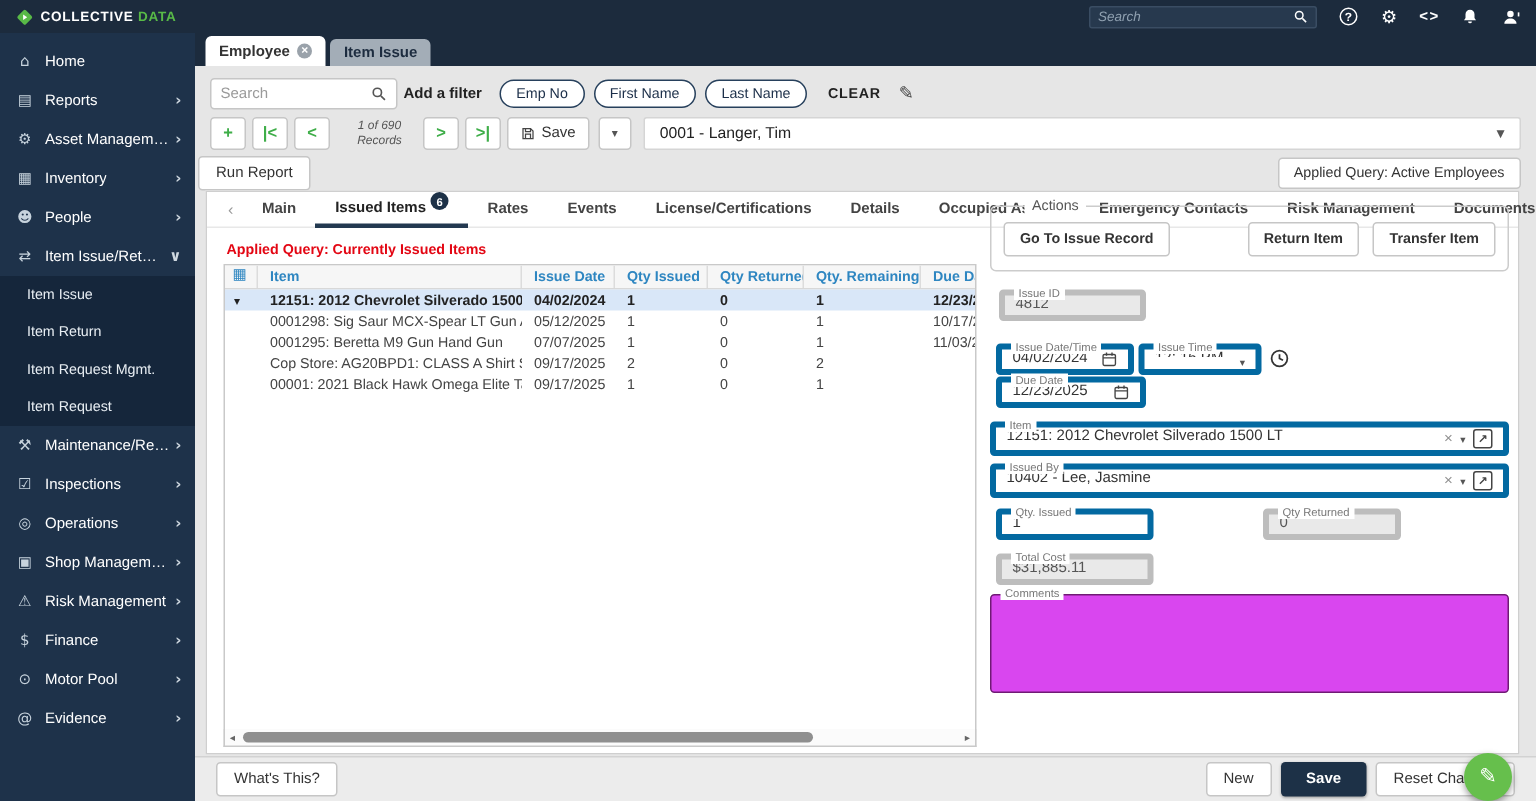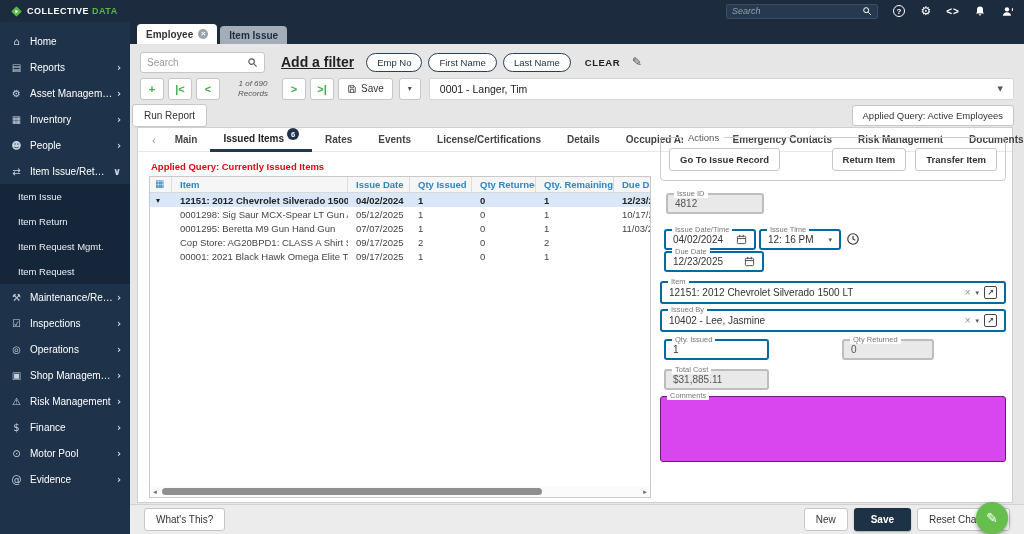--- a/index.html
+++ b/index.html
@@ -35,21 +35,21 @@
   .dtab.active { background:#fff; color:#333; height:20px; }
   .dtab.inactive { background:#a3adb7; color:#1d2c3f; height:18px; margin-left:3px; }
   .closec { width:10px; height:10px; border-radius:50%; background:#9aa2aa; color:#fff; font-size:8px; line-height:10px; text-align:center; cursor:pointer; }
 
   
   .main { position:absolute; left:130px; top:44px; width:894px; height:460px; }
   .frow { position:absolute; left:10px; top:7px; right:10px; height:22px; display:flex; align-items:center; }
   .fsearch { width:125px; height:21px; background:#fff; border:1px solid #c6c6c6; border-radius:3px; display:flex; align-items:center; padding:0 6px; }
   .fsearch input { flex:1; border:none; outline:none; font-size:10px; color:#333; width:90px; }
   .fsearch input::placeholder { color:#9a9a9a; }
-  .addf { font-size:14px; font-weight:bold; color:#222; margin:0 12px 0 16px;text-decoration:underline; }
+  .addf { font-size:10px; font-weight:bold; color:#222; margin:0 12px 0 4px; }
   .pill { border:1px solid #27405c; color:#1c2f49; background:#fff; border-radius:10px; font-size:9.5px; padding:3px 10px; margin-right:6px; cursor:pointer; white-space:nowrap; }
   .clearb { font-size:9.5px; font-weight:bold; color:#222; margin:0 12px 0 8px; letter-spacing:.5px; cursor:pointer; }
   .pencil { font-size:12px; color:#444; cursor:pointer; }
 
   .nrow { position:absolute; left:10px; top:33px; right:10px; height:23px; display:flex; align-items:center; }
   .nbtn { width:24px; height:22px; background:#fff; border:1px solid #c6c6c6; border-radius:3px; color:#3fae49; font-weight:bold; font-size:11px; display:flex; align-items:center; justify-content:center; margin-right:4px; cursor:pointer; }
   .counter { width:46px; text-align:center; font-size:8px; font-style:italic; color:#555; line-height:1.15; margin:0 6px; }
   .savebtn { height:22px; background:#fff; border:1px solid #c6c6c6; border-radius:3px; font-size:10px; color:#333; display:flex; align-items:center; gap:4px; padding:0 8px; margin-right:6px; cursor:pointer; }
   .minib { width:22px; height:22px; background:#fff; border:1px solid #c6c6c6; border-radius:3px; font-size:8px; color:#555; display:flex; align-items:center; justify-content:center; margin-right:8px; cursor:pointer; }
   .combo { flex:1; height:22px; background:#fff; border:1px solid #d5d5d5; border-radius:2px; display:flex; align-items:center; padding:0 10px; font-size:10.5px; color:#222; cursor:pointer; }
@@ -93,21 +93,21 @@
 
   
   .rp { position:absolute; left:518px; top:0px; width:352px; height:345px; }
   .actions { position:absolute; left:4px; top:9px; width:346px; height:44px; border:1px solid #ccc; border-radius:4px; }
   .actions .leg { position:absolute; top:-6px; left:22px; background:#fff; padding:0 5px; font-size:9.5px; color:#555; }
   .actions .abtns { position:absolute; left:8px; right:8px; top:10px; display:flex; align-items:flex-end; }
   .abtn { background:#fff; border:1px solid #c6c6c6; border-radius:3px; font-size:9.5px; font-weight:bold; color:#333; padding:5px 10px; cursor:pointer; white-space:nowrap; }
   .abtn + .abtn { margin-left:9px; }
   .asp { flex:1; }
 
-  .ffield { position:absolute; border:2px solid #0369a1; border-radius:3px; background:#fff; height:21px; display:flex; align-items:center; padding:0 7px; font-size:10px; color:#333; }
+  .ffield { position:absolute; border:4px solid #0369a1; border-radius:3px; background:#fff; height:21px; display:flex; padding:0 7px; font-size:10px; color:#333; }
   .ffield.ro { background:#e9e9e9; color:#555; border-color:#bdbdbd; }
   .ffield > label { position:absolute; top:-6px; left:6px; font-size:7.5px; color:#777; background:#fff; padding:0 3px; white-space:nowrap; }
   .ffield .val { white-space:nowrap; overflow:hidden; }
   .fic { margin-left:auto; display:flex; align-items:center; gap:5px; flex:none; }
   .cx { color:#909090; font-size:10px; cursor:pointer; }
   .carr { color:#555; font-size:7px; cursor:pointer; }
   .extlink { width:13px; height:13px; border:1.3px solid #444; border-radius:2px; font-size:8px; color:#444; display:flex; align-items:center; justify-content:center; cursor:pointer; font-weight:bold; }
   .clockic { position:absolute; cursor:pointer; }
   .comments { position:absolute; left:4px; top:268px; width:346px; height:66px; border:1px solid #701a75; border-radius:3px; background:#d946ef; }
   .comments > label { position:absolute; top:-6px; left:6px; font-size:7.5px; color:#777; background:#fff; padding:0 3px; }
@@ -406,21 +406,21 @@
       <div class="ffield" style="left:8px; top:101px; width:92px;">
         <label>Issue Date/Time</label>
         <span class="val">04/02/2024</span>
         <span class="fic">
           <svg width="11" height="11" viewBox="0 0 24 24" fill="none" stroke="#444" stroke-width="2">
               <rect x="3" y="5" width="18" height="16" rx="2"></rect>
               <path d="M8 2v5M16 2v5M3 10h18"></path>
             </svg>
         </span>
       </div>
-      <div class="ffield" style="left:103px; top:101px; width:82px;">
+      <div class="ffield" style="left:103px; top:101px; width:82px;flex-direction:column;">
         <label>Issue Time</label>
         <span class="val">12: 16 PM</span>
         <span class="fic">
             <span class="carr glyph">▾</span>
           </span>
       </div>
       <span class="clockic" style="left:190px; top:104px;">
         <svg width="14" height="14" viewBox="0 0 24 24" fill="none" stroke="#333" stroke-width="2">
             <circle cx="12" cy="12" r="9"></circle>
             <path d="M12 7v5l4 2"></path>

